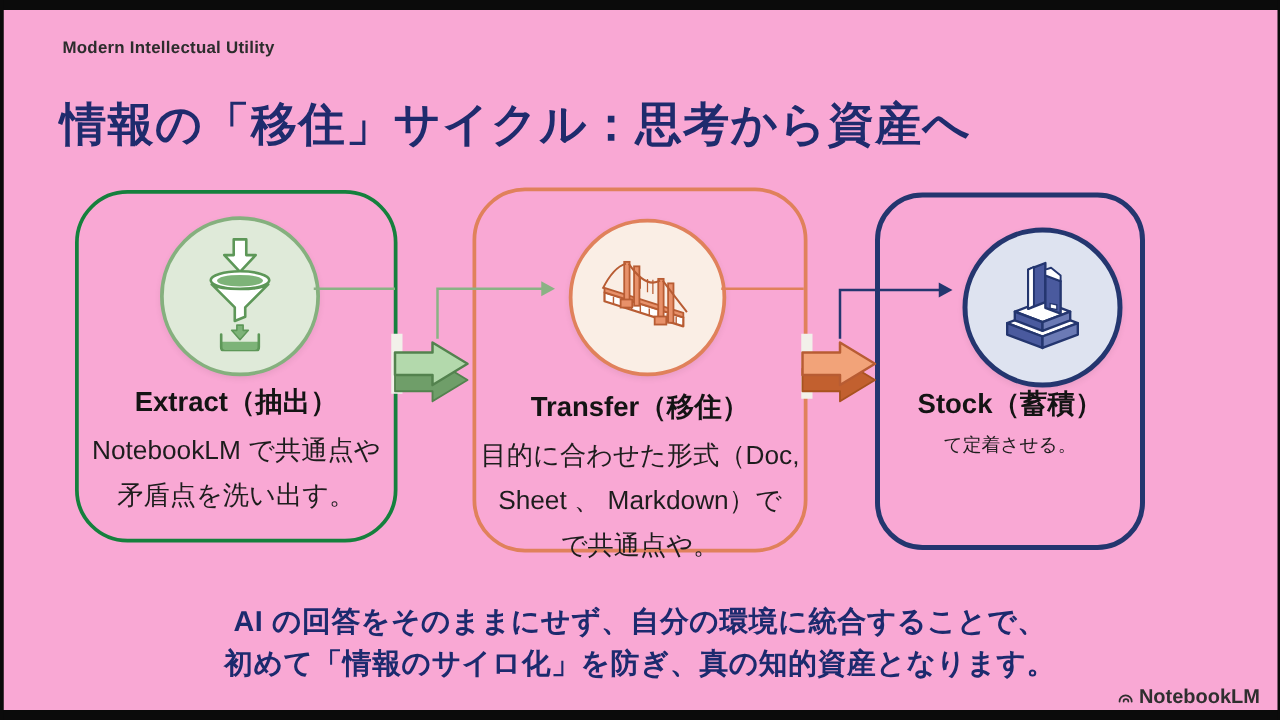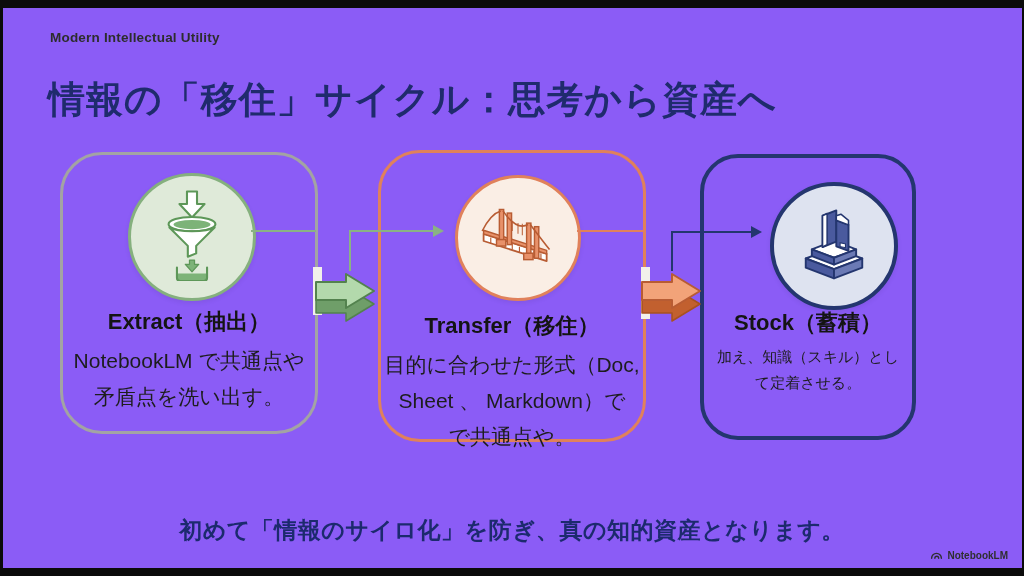--- a/index.html
+++ b/index.html
@@ -1,38 +1,38 @@
 <!DOCTYPE html>
 <html><head>
 <meta charset="utf-8">
 <style>
   html,body{margin:0;padding:0;background:#000;}
   .slide{
     position:relative;width:1024px;height:576px;overflow:hidden;
-    background:#8b5cf6;font-family:"Liberation Sans","DejaVu Sans",sans-serif;
+    background:#f9a8d4;font-family:"Liberation Sans","DejaVu Sans",sans-serif;
   }
   .bar{position:absolute;background:#0b0b0b;}
   .bar-top{left:0;top:0;width:1024px;height:8px;}
   .bar-bottom{left:0;top:568px;width:1024px;height:8px;}
   .bar-left{left:0;top:0;width:3px;height:576px;}
   .bar-right{left:1022px;top:0;width:2px;height:576px;}
 
   .eyebrow{
     position:absolute;left:50px;top:30px;font-size:13.5px;font-weight:600;
     color:#2d2d2d;letter-spacing:.2px;
   }
   .title{
     position:absolute;left:48px;top:64px;width:940px;
     font-size:37px;font-weight:800;color:#1f2b6d;letter-spacing:1px;margin-top:11px;
   }
 
   .card{
     position:absolute;box-sizing:border-box;border-radius:42px;background:transparent;
   }
-  .card-extract {left:60px; top:152px;width:258px;height:282px;border:3px solid #a3a3a3;}
+  .card-extract {left:60px; top:152px;width:258px;height:282px;border:3px solid #15803d;}
   .card-transfer{left:378px;top:150px;width:268px;height:292px;border:3px solid #e0815b;}
   .card-stock   {left:700px;top:154px;width:216px;height:286px;border:4px solid #24366f;border-radius:38px;}
 
   .icon-circle{
     position:absolute;border-radius:50%;display:flex;align-items:center;justify-content:center;
     box-shadow:0 2px 5px rgba(0,0,0,0.07);
   }
   .circle-extract {left:65px;top:18px;width:122px;height:122px;background:#dfead9;border:3px solid #85b07e;}
   .circle-transfer{left:74px;top:22px;width:120px;height:120px;background:#faeee5;border:3px solid #e0815b;}
   .circle-stock   {left:66px;top:24px;width:120px;height:120px;background:#dee3f0;border:4px solid #24366f;}
@@ -62,21 +62,21 @@
 
   .conclusion{
     position:absolute;left:0;width:1024px;text-align:center;
     font-size:23px;font-weight:800;color:#1c2a6e;letter-spacing:.5px;
   }
   .conclusion-1{top:482px;}
   .conclusion-2{top:515px;}
 
   .brand{
     position:absolute;right:16px;top:549px;display:flex;align-items:center;gap:4px;
-    font-size:10px;color:#2f2f2f;font-weight:600;
+    font-size:16px;color:#2f2f2f;font-weight:600;
   }
 </style>
 </head>
 <body>
 
 <div class="slide">
 
   <div class="eyebrow">Modern Intellectual Utility</div>
   <div class="title">情報の「移住」サイクル：思考から資産へ</div>
 
@@ -152,21 +152,20 @@
           <path d="M40 18 L46 15 L46 56 L40 59 Z" fill="#ffffff" stroke="#24366f" stroke-width="2" stroke-linejoin="round"></path>
 
           <path d="M58 24 L74 30 L74 64 L58 58 Z" fill="#4a5a9e" stroke="#24366f" stroke-width="2.5" stroke-linejoin="round"></path>
           <path d="M58 18 L64 16 L74 24 L74 30 L58 24 Z" fill="#ffffff" stroke="#24366f" stroke-width="2" stroke-linejoin="round"></path>
           <rect x="63" y="40" width="7" height="5" transform="skewY(12)" fill="#ffffff" stroke="#24366f" stroke-width="1.4"></rect>
         </svg>
       </span>
     </div>
     <div class="card-title">Stock（蓄積）</div>
     <div class="card-body">
-      <div>加え、知識（スキル）とし</div>
       <div>て定着させる。</div>
     </div>
   </div>
 
   <div class="border-gap gap-1"></div>
   <div class="border-gap gap-2"></div>
 
   <svg class="connectors" width="1024" height="576">
     <path d="M251 231 H316" stroke="#8ab284" stroke-width="2" fill="none"></path>
     <path d="M350 271 V231 H434" stroke="#8ab284" stroke-width="2" fill="none"></path>
@@ -182,20 +181,21 @@
       <path d="M6 14 L36 14 L36 6 L64 23 L36 40 L36 32 L6 32 Z" fill="#b3d9ac" stroke="#53824e" stroke-width="2" stroke-linejoin="round"></path>
     </svg>
   </span>
   <span class="block-arrow" style="left:636px;top:268px;">
     <svg width="76" height="56" viewBox="0 0 76 56">
       <path d="M6 22 L36 22 L36 14 L64 31 L36 48 L36 40 L6 40 Z" fill="#c2602f" stroke="#a8521f" stroke-width="1.5" stroke-linejoin="round" transform="translate(0,5)"></path>
       <path d="M6 14 L36 14 L36 6 L64 23 L36 40 L36 32 L6 32 Z" fill="#f2a379" stroke="#b85c33" stroke-width="2" stroke-linejoin="round"></path>
     </svg>
   </span>
 
+  <div class="conclusion conclusion-1">AI の回答をそのままにせず、自分の環境に統合することで、</div>
   <div class="conclusion conclusion-2">初めて「情報のサイロ化」を防ぎ、真の知的資産となります。</div>
 
   <div class="brand">
     <span style="display:inline-flex;">
       <svg width="13" height="13" viewBox="0 0 24 24">
         <path d="M3 17 a9 9 0 0 1 18 0" fill="none" stroke="#2f2f2f" stroke-width="2.6" stroke-linecap="round"></path>
         <path d="M9 17 a3.5 3.5 0 0 1 7 0" fill="none" stroke="#2f2f2f" stroke-width="2.6" stroke-linecap="round"></path>
       </svg>
     </span>
     <span>NotebookLM</span>

